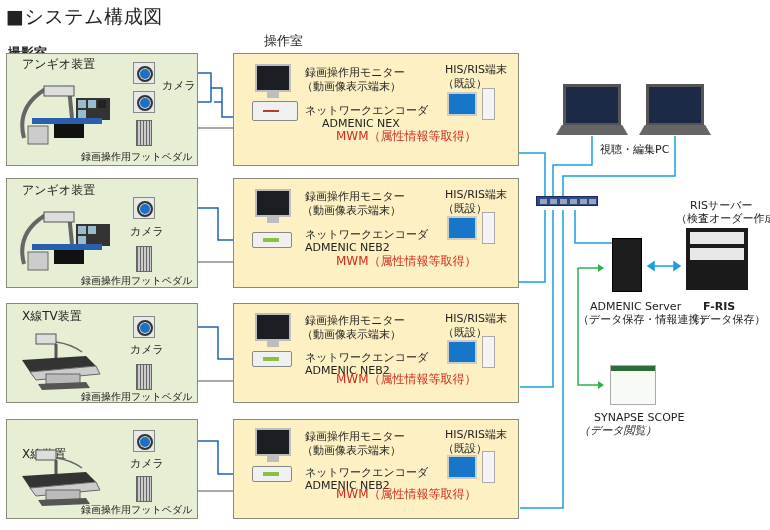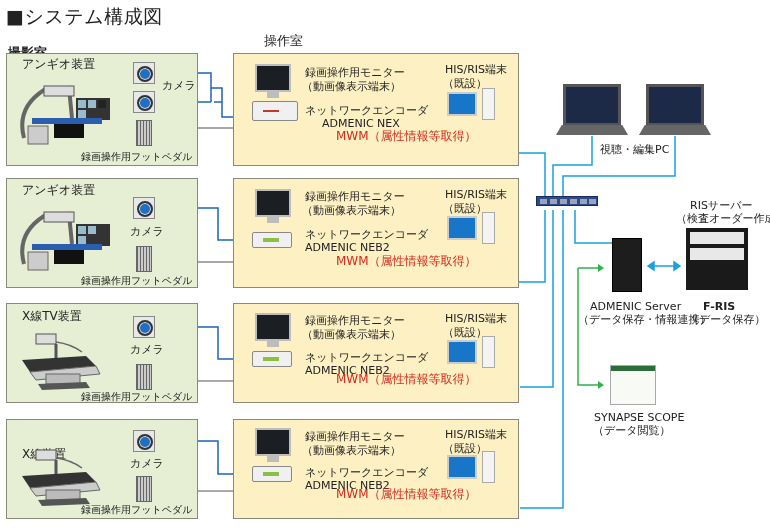--- a/index.html
+++ b/index.html
@@ -256,13 +256,13 @@
 </div>
 <div class="txt" style="left:590px;top:300px;">ADMENIC Server</div>
 <div class="txt" style="left:578px;top:313px;">（データ保存・情報連携）</div>
 <div class="txt" style="left:703px;top:300px;font-weight:bold;">F-RIS</div>
 <div class="txt" style="left:688px;top:313px;">（データ保存）</div>
 
 <div class="scope" style="left:610px;top:365px;">
   <div style="position:absolute;left:0;top:0;width:100%;height:5px;background:#2c6b3a;"></div>
 </div>
 <div class="txt" style="left:594px;top:411px;">SYNAPSE SCOPE</div>
-<div class="txt" style="left:593px;top:424px;">（データ閲覧）</div>
+<div class="txt" style="left:579px;top:424px;font-style:italic;">（データ閲覧）</div>
 
 </body></html>

